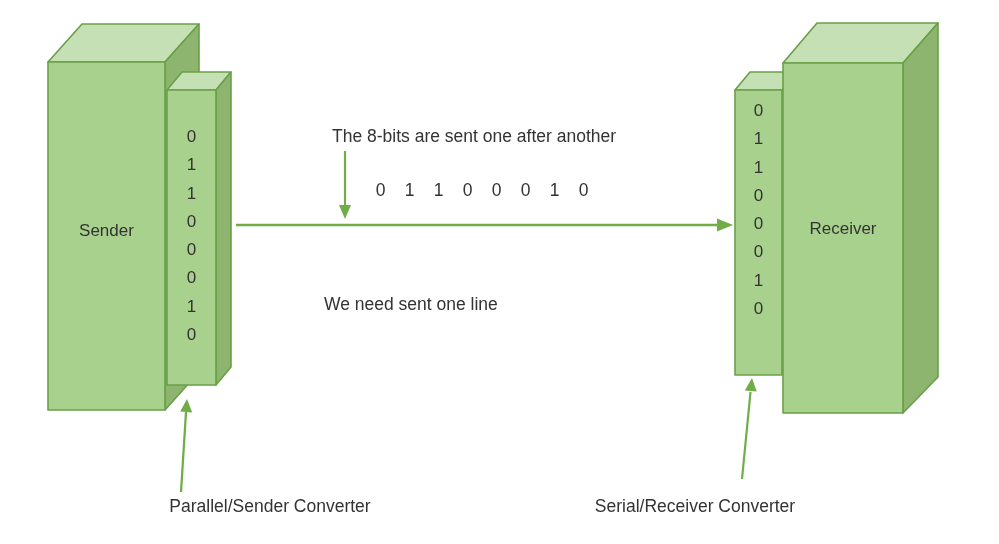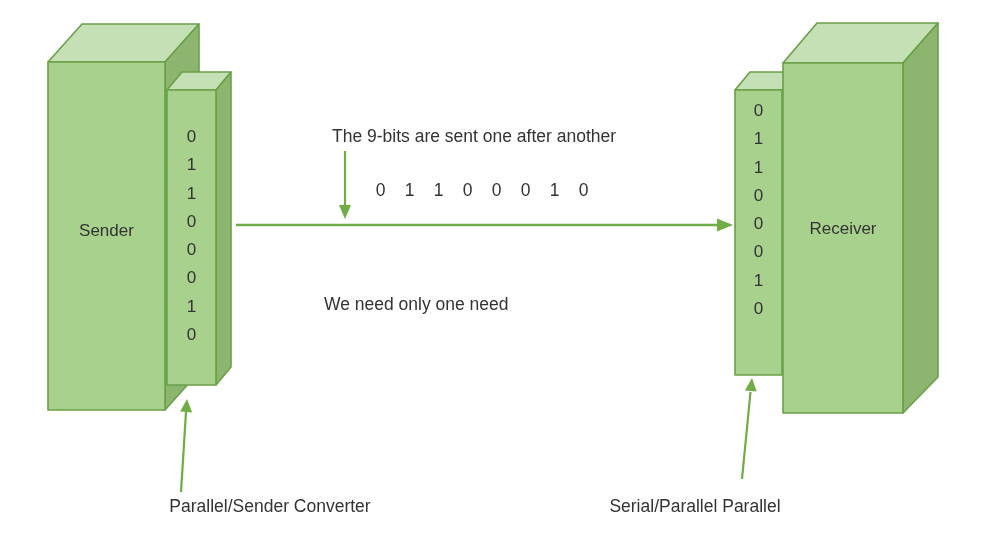--- a/index.html
+++ b/index.html
@@ -92,31 +92,31 @@
     <div>0</div>
     <div>1</div>
     <div>1</div>
     <div>0</div>
     <div>0</div>
     <div>0</div>
     <div>1</div>
     <div>0</div>
   </div>
 
-  <div class="txt cap" style="left:332px;top:126px;">The 9-bits are sent one after another</div>
+  <div class="txt cap" style="left:332px;top:126px;">The 8-bits are sent one after another</div>
 
   <div class="bits-row" style="left:366px;top:180px;">
     <span>0</span>
     <span>1</span>
     <span>1</span>
     <span>0</span>
     <span>0</span>
     <span>0</span>
     <span>1</span>
     <span>0</span>
   </div>
 
-  <div class="txt cap" style="left:324px;top:294px;">We need only one need</div>
+  <div class="txt cap" style="left:324px;top:294px;">We need sent one line</div>
 
   <div class="txt cap ctr" style="left:169px;top:496px;width:202px;">Parallel/Sender Converter</div>
-  <div class="txt cap ctr" style="left:594px;top:496px;width:202px;">Serial/Parallel Parallel</div>
+  <div class="txt cap ctr" style="left:594px;top:496px;width:202px;">Serial/Receiver Converter</div>
 
 </div>
 
 </body></html>

